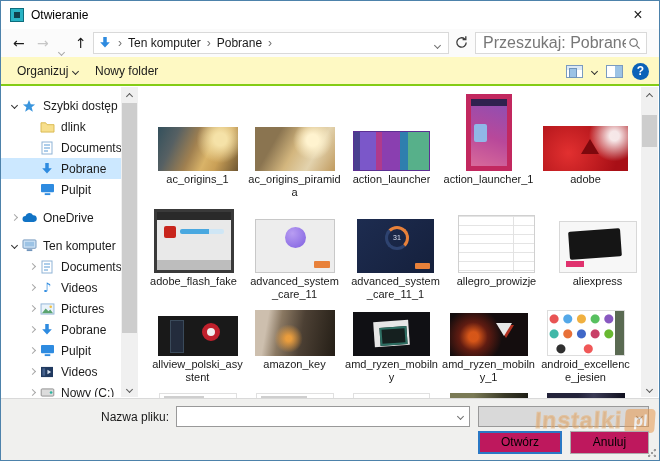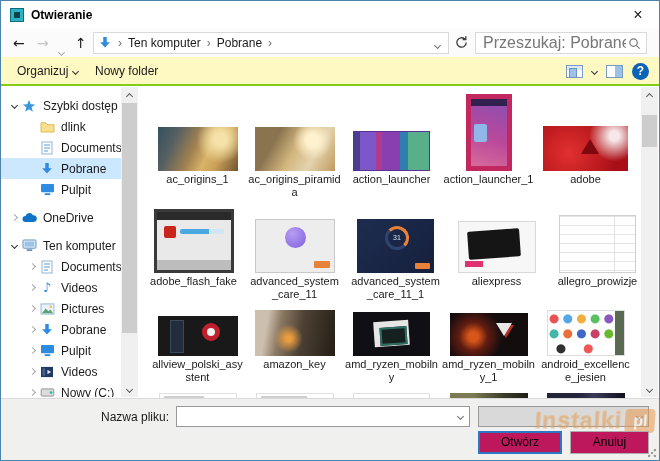--- a/index.html
+++ b/index.html
@@ -3,21 +3,21 @@
 <meta charset="utf-8">
 <style>
   html,body{margin:0;padding:0;background:#888;}
   *{box-sizing:border-box;font-family:"Liberation Sans","DejaVu Sans",sans-serif;}
   .window{position:relative;width:660px;height:461px;background:#fff;border:1px solid #4d82ab;overflow:hidden;}
 
   
   .titlebar{position:absolute;left:0;top:0;right:0;height:28px;background:#fff;}
   .app-icon{position:absolute;left:9px;top:7px;width:14px;height:14px;background:#29b3c4;border:1px solid #0d6d7d;}
   .app-icon::after{content:"";position:absolute;left:3px;top:3px;right:3px;bottom:3px;background:#10414d;}
-  .win-title{position:absolute;left:30px;top:7px;font-size:12px;color:#000;font-weight:bold;}
+  .win-title{position:absolute;left:30px;top:7px;font-size:12px;color:#000;}
   .close-btn{position:absolute;right:10px;top:3px;width:22px;height:22px;text-align:center;font-size:16px;line-height:22px;color:#1a1a1a;cursor:pointer;}
 
   
   .navband{position:absolute;left:0;top:28px;right:0;height:28px;background:#fbfbfb;}
   .nav-glyph{position:absolute;top:5px;font-family:"DejaVu Sans",sans-serif;font-size:14px;line-height:18px;}
   .back{left:12px;color:#1a1a1a;}
   .fwd{left:36px;color:#c6c6c6;}
   .navcaret{position:absolute;left:58px;top:12px;}
   .up{left:74px;color:#1a1a1a;}
   .cv{display:inline-block;width:5px;height:5px;border-right:1.3px solid #707070;border-bottom:1.3px solid #707070;}
@@ -440,29 +440,29 @@
         <div class="fname">advanced_system_care_11</div>
       </div>
       <div class="cell">
         <div class="tw">
             <div class="th t7"></div>
           </div>
         <div class="fname">advanced_system_care_11_1</div>
       </div>
       <div class="cell">
         <div class="tw">
+            <div class="th t9"></div>
+          </div>
+        <div class="fname">allegro_prowizje</div>
+      </div>
+      <div class="cell">
+        <div class="tw">
             <div class="th t8"></div>
           </div>
         <div class="fname">aliexpress</div>
-      </div>
-      <div class="cell">
-        <div class="tw">
-            <div class="th t9"></div>
-          </div>
-        <div class="fname">allegro_prowizje</div>
       </div>
     </div>
     <div class="grow row3">
       <div class="cell">
         <div class="tw">
             <div class="th t10"></div>
           </div>
         <div class="fname">allview_polski_asystent</div>
       </div>
       <div class="cell">

